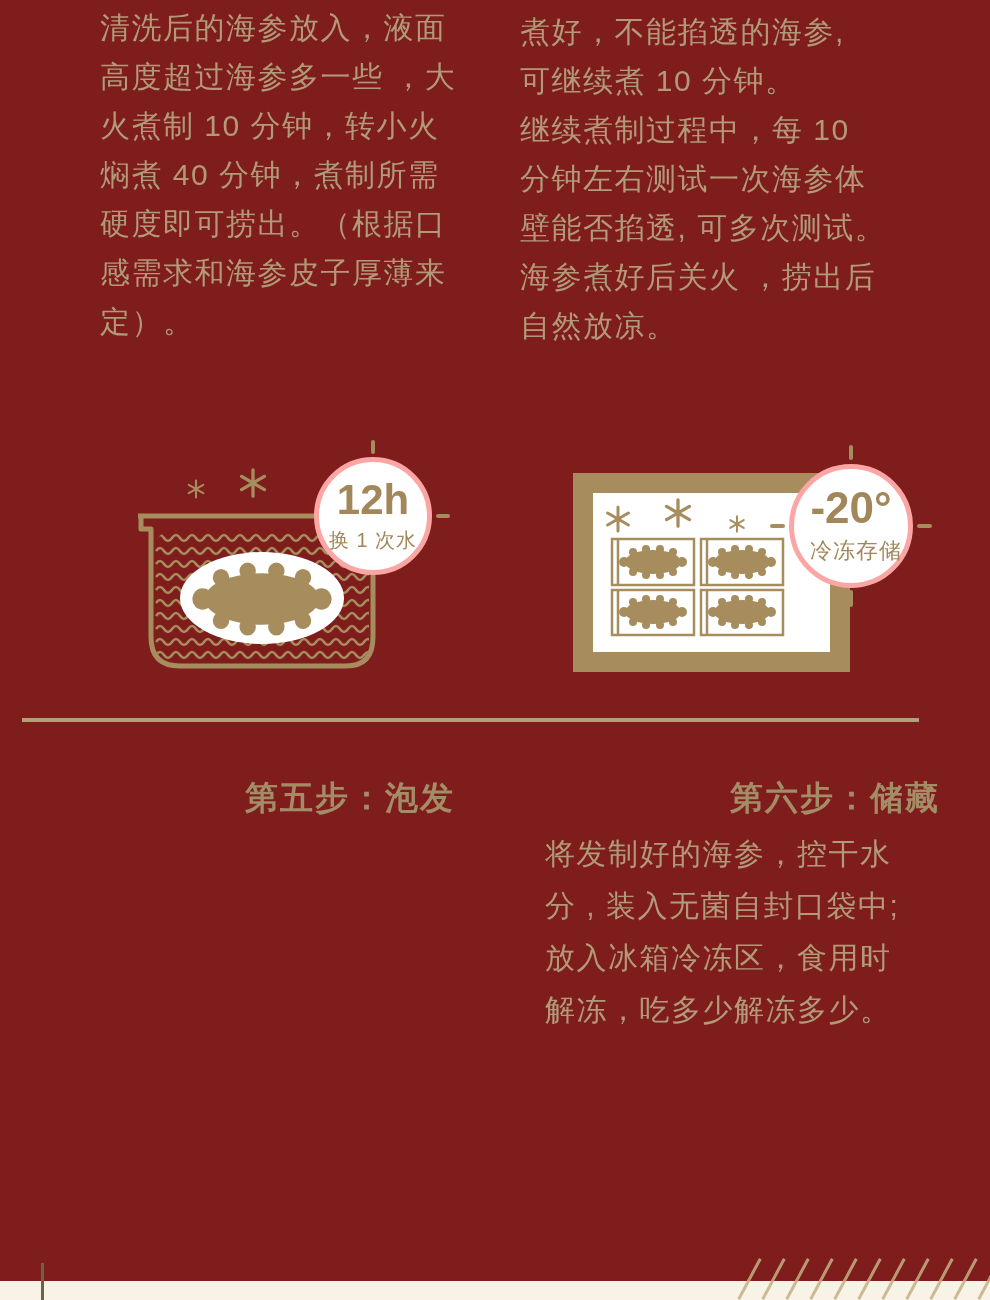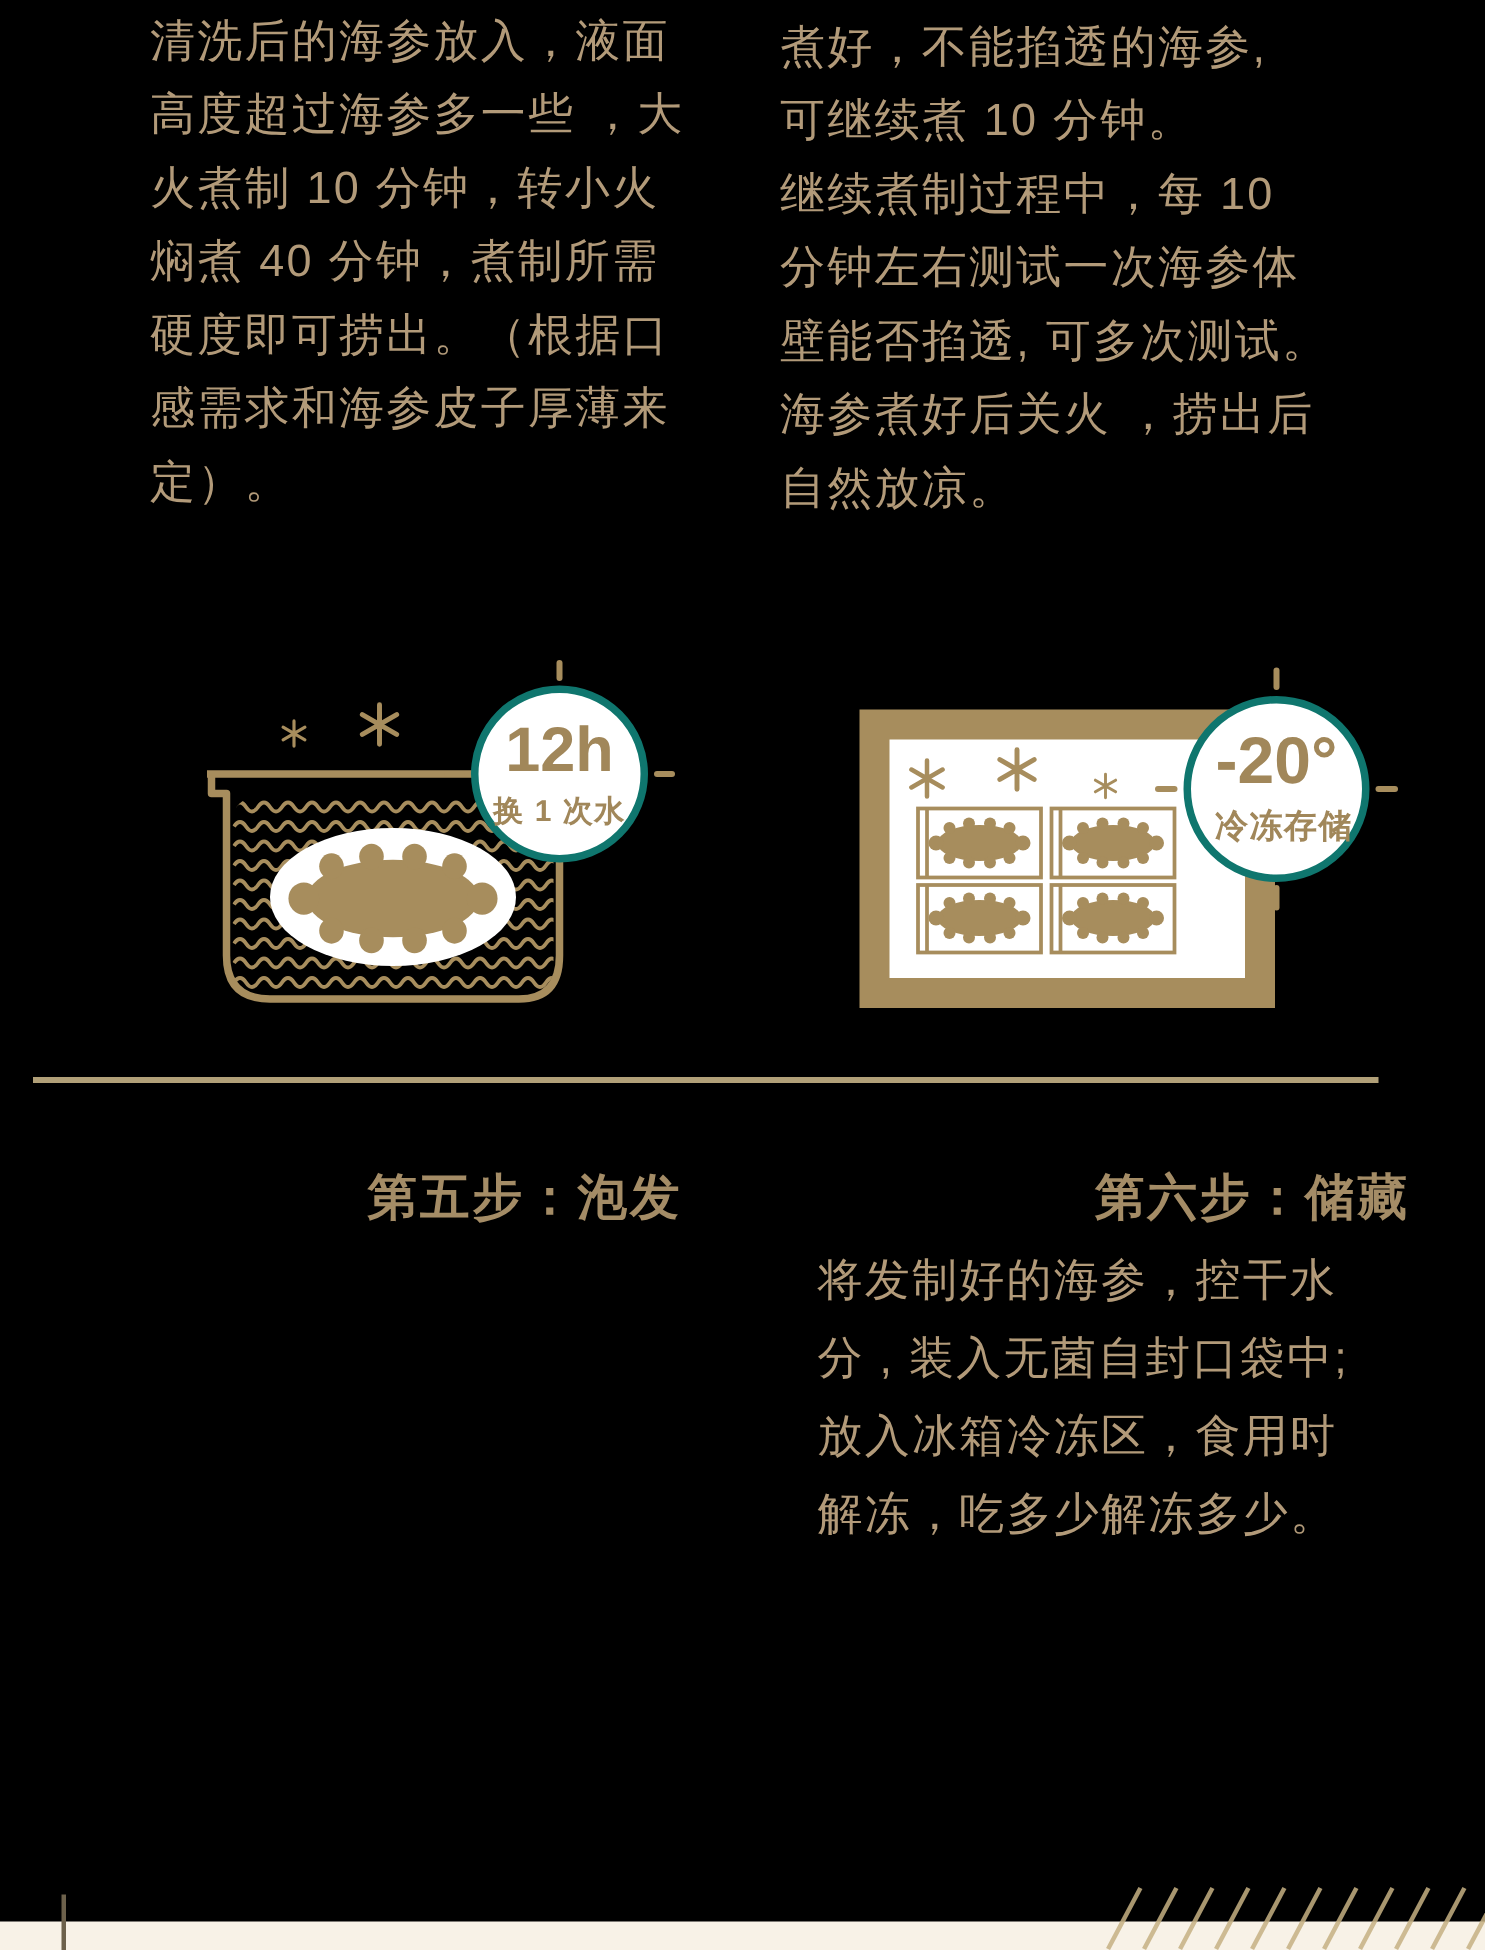--- a/index.html
+++ b/index.html
@@ -1,41 +1,41 @@
 <!DOCTYPE html>
 <html><head>
 <meta charset="utf-8">
 <style>
   html,body{margin:0;padding:0;background:#ffffff;}
   .page{
     position:relative;width:990px;height:1300px;margin:0 auto;
-    background:#000000;overflow:hidden;
+    background:#7f1d1d;overflow:hidden;
     font-family:"Liberation Sans","DejaVu Sans",sans-serif;
   }
   
   .para{
     position:absolute;font-size:30px;line-height:49px;color:#b29a79;
     letter-spacing:1.5px;white-space:pre-line;
   }
   .col-left{left:100px;top:3px;width:380px;}
   .col-right{left:520px;top:7px;width:380px;}
 
   
   .illus{position:absolute;left:0;top:430px;width:990px;height:270px;z-index:1;}
 
   
   .badge{
-    position:absolute;background:#ffffff;border:5px solid #0f766e;border-radius:50%;
+    position:absolute;background:#ffffff;border:5px solid #fca5a5;border-radius:50%;
     box-sizing:border-box;display:flex;flex-direction:column;align-items:center;
     justify-content:center;z-index:5;color:#a1875a;
   }
   .badge-soak{left:314px;top:457px;width:118px;height:118px;}
   .badge-freeze{left:789px;top:464px;width:124px;height:124px;}
   .badge-value{font-size:42px;font-weight:700;line-height:1;letter-spacing:0;}
-  .badge-label{font-size:20px;font-weight:700;margin-top:6px;letter-spacing:1px;white-space:nowrap;}
+  .badge-label{font-size:20px;font-weight:400;margin-top:6px;letter-spacing:1px;white-space:nowrap;}
   .badge-freeze .badge-value{font-size:44px;}
   .badge-freeze .badge-label{font-size:22px;margin-left:10px;}
   .t{position:absolute;background:#a78d5d;border-radius:2px;z-index:6;}
   .t-soak-top{left:371px;top:440px;width:4px;height:14px;}
   .t-soak-bottom{left:371px;top:579px;width:4px;height:14px;}
   .t-soak-left{left:296px;top:514px;width:14px;height:4px;}
   .t-soak-right{left:436px;top:514px;width:14px;height:4px;}
   .t-freeze-top{left:849px;top:445px;width:4px;height:15px;}
   .t-freeze-bottom{left:849px;top:590px;width:4px;height:17px;}
   .t-freeze-left{left:770px;top:524px;width:15px;height:4px;}

